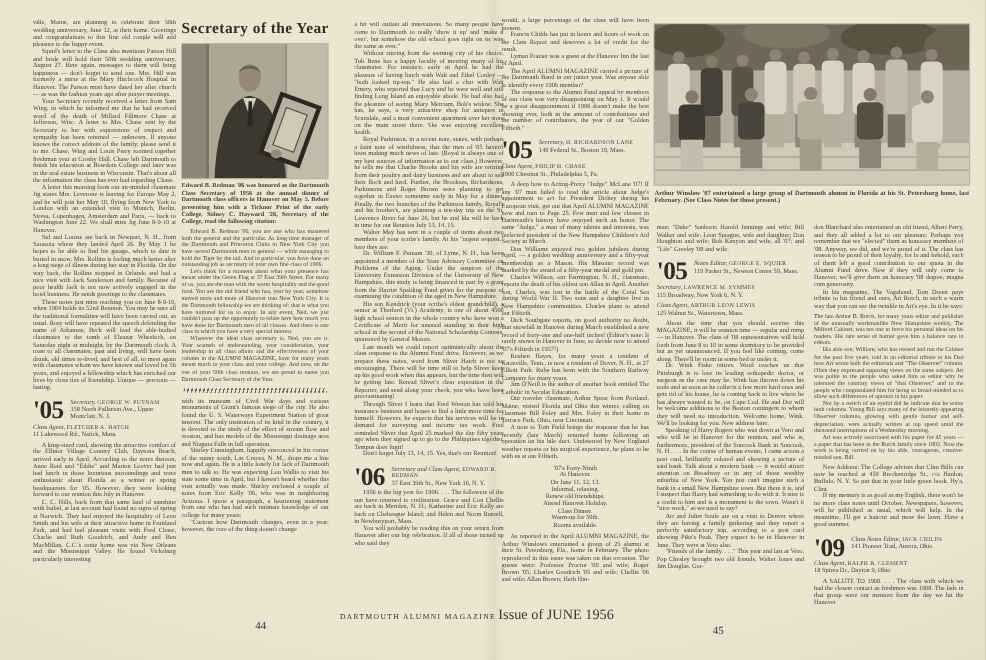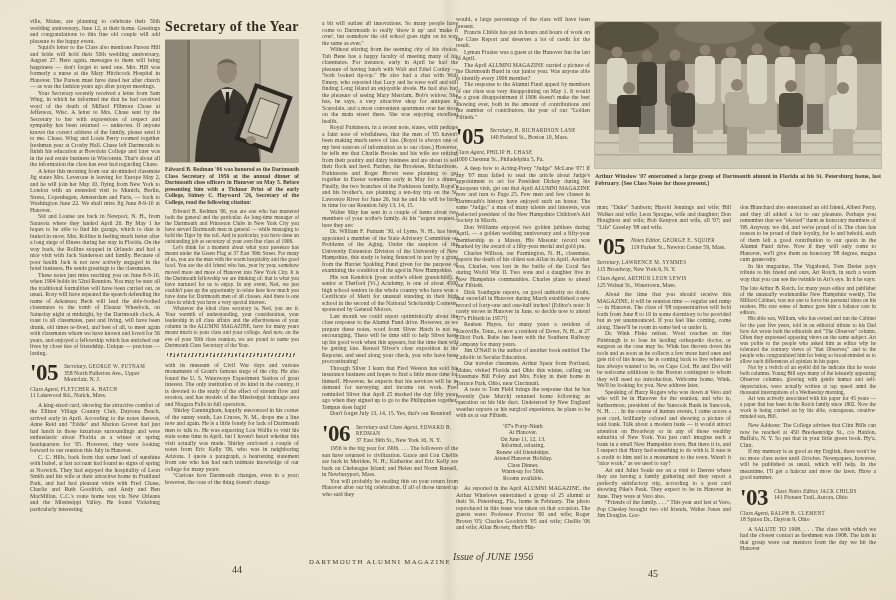--- a/index.html
+++ b/index.html
@@ -33,21 +33,21 @@
   .oname{font-size:5.1px;letter-spacing:.4px;}
   .addr{font-size:5.8px;line-height:6.6px;text-align:left;}
   .officer2{margin:3px 0 3px 0;}
   .ctr{text-indent:0;text-align:center;}
   .notice{margin:4px 0;}
   .pgnum{position:absolute;font-size:10px;color:#3c362e;}
   .pg44{left:222px;top:564px;width:30px;text-align:center;}
   .pg45{left:648px;top:568px;width:30px;text-align:left;}
   .mag-footer{position:absolute;left:300px;top:558px;width:160px;text-align:center;
     font-size:6.8px;letter-spacing:1.3px;color:#3c362e;}
-  .issue-footer{position:absolute;left:453px;top:551px;font-size:10px;font-style:italic;color:#3c362e;}
+  .issue-footer{position:absolute;left:453px;top:551px;font-size:13px;color:#3c362e;}
   .groupphoto{position:absolute;left:595px;top:22px;width:286px;height:146px;}
   .groupcap{position:absolute;left:595px;top:173px;width:286px;font-size:5.9px;
     line-height:6.8px;font-weight:bold;text-align:justify;}
 </style>
 </head>
 <body>
 
 <div class="spread">
   <div class="gutter"></div>
 
@@ -280,21 +280,21 @@
   <div class="col c6">
     <p class="p ni">don Blanchard also entertained an old friend, Albert Perry, and they all added a lot to our pleasure. Perhaps you remember that we "elected" them as honorary members of '08. Anyway, we did, and we're proud of it. The class has reason to be proud of their loyalty, for lo and behold, each of them left a good contribution to our quota in the Alumni Fund drive. Now if they will only come to Hanover, we'll give them an honorary '08 degree, magna cum generosity.</p>
     <p class="p">In his magazine, The Vagabond, Tom Dreier pays tribute to his friend and ours, Art Rotch, in such a warm way that you can see the twinkle in Art's eye. In it he says:</p>
     <p class="p ni sm mt">The late Arthur B. Rotch, for many years editor and publisher of the unusually workmanlike New Hampshire weekly, The Milford Cabinet, was not one to force his personal ideas on his readers. His rare sense of humor gave him a balance rare in editors.</p>
     <p class="p sm">His able son, William, who has owned and run the Cabinet for the past five years, told in an editorial tribute to his Dad how Art wrote both the editorials and "The Observer" column. Often they expressed opposing views on the same subject. Art was polite to the people who asked him as editor why he tolerated the contrary views of "that Observer," and to the people who congratulated him for being so broad-minded as to allow such differences of opinion in his paper.</p>
     <p class="p sm">Not by a twitch of an eyelid did he indicate that he wrote both columns. Young Bill says many of the leisurely appearing Observer columns, glowing with gentle humor and self-depreciation, were actually written at top speed amid the thousand interruptions of a Wednesday morning.</p>
     <p class="p sm">Art was actively associated with his paper for 45 years — a paper that has been in the Rotch family since 1802. Now the work is being carried on by his able, courageous, creative-minded son, Bill.</p>
     <p class="p mt">New Address: The College advises that Clint Bills can now be reached at 450 Breckenridge St., c/o Hanlon, Buffalo, N. Y. So put that in your little green book. Hy'a, Clint.</p>
     <p class="p">If my memory is as good as my English, there won't be no more class notes until October. Newspapers, however, will be published as usual, which will help. In the meantime, I'll get a haircut and mow the lawn. Have a good summer.</p>
     <div class="sechead">
-      <span class="year">'03</span>
+      <span class="year">'09</span>
       <div class="hofficer">
         <div class="offline"><span class="role">Class Notes Editor,</span> <span class="oname">JACK CHILDS</span></div>
         <div class="addr">141 Pioneer Trail, Aurora, Ohio</div>
       </div>
     </div>
     <div class="officer2">
       <div class="offline"><span class="role">Class Agent,</span> <span class="oname">RALPH B. CLEMENT</span></div>
       <div class="addr">18 Spirea Dr., Dayton 9, Ohio</div>
     </div>
     <p class="p">A SALUTE TO 1908. . . . The class with which we had the closest contact as freshmen was 1908. The lads in that group were our mentors from the day we hit the Hanover</p>

